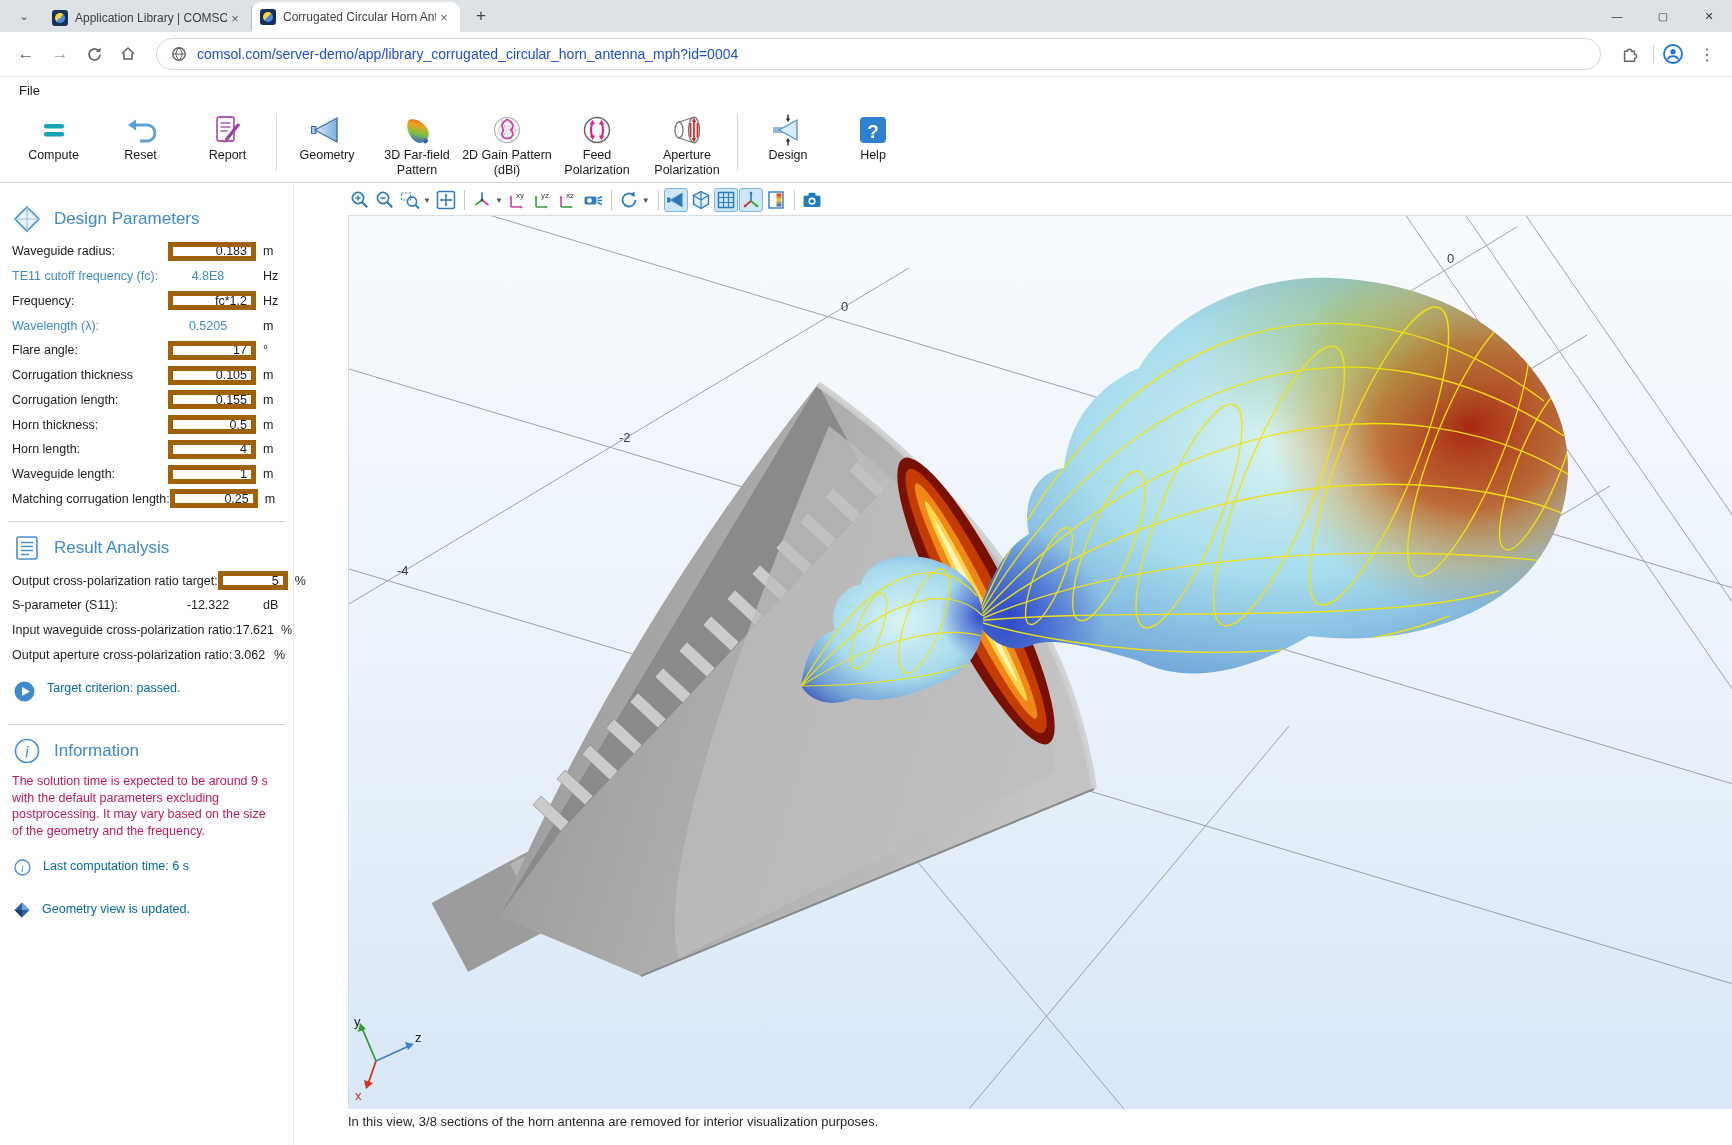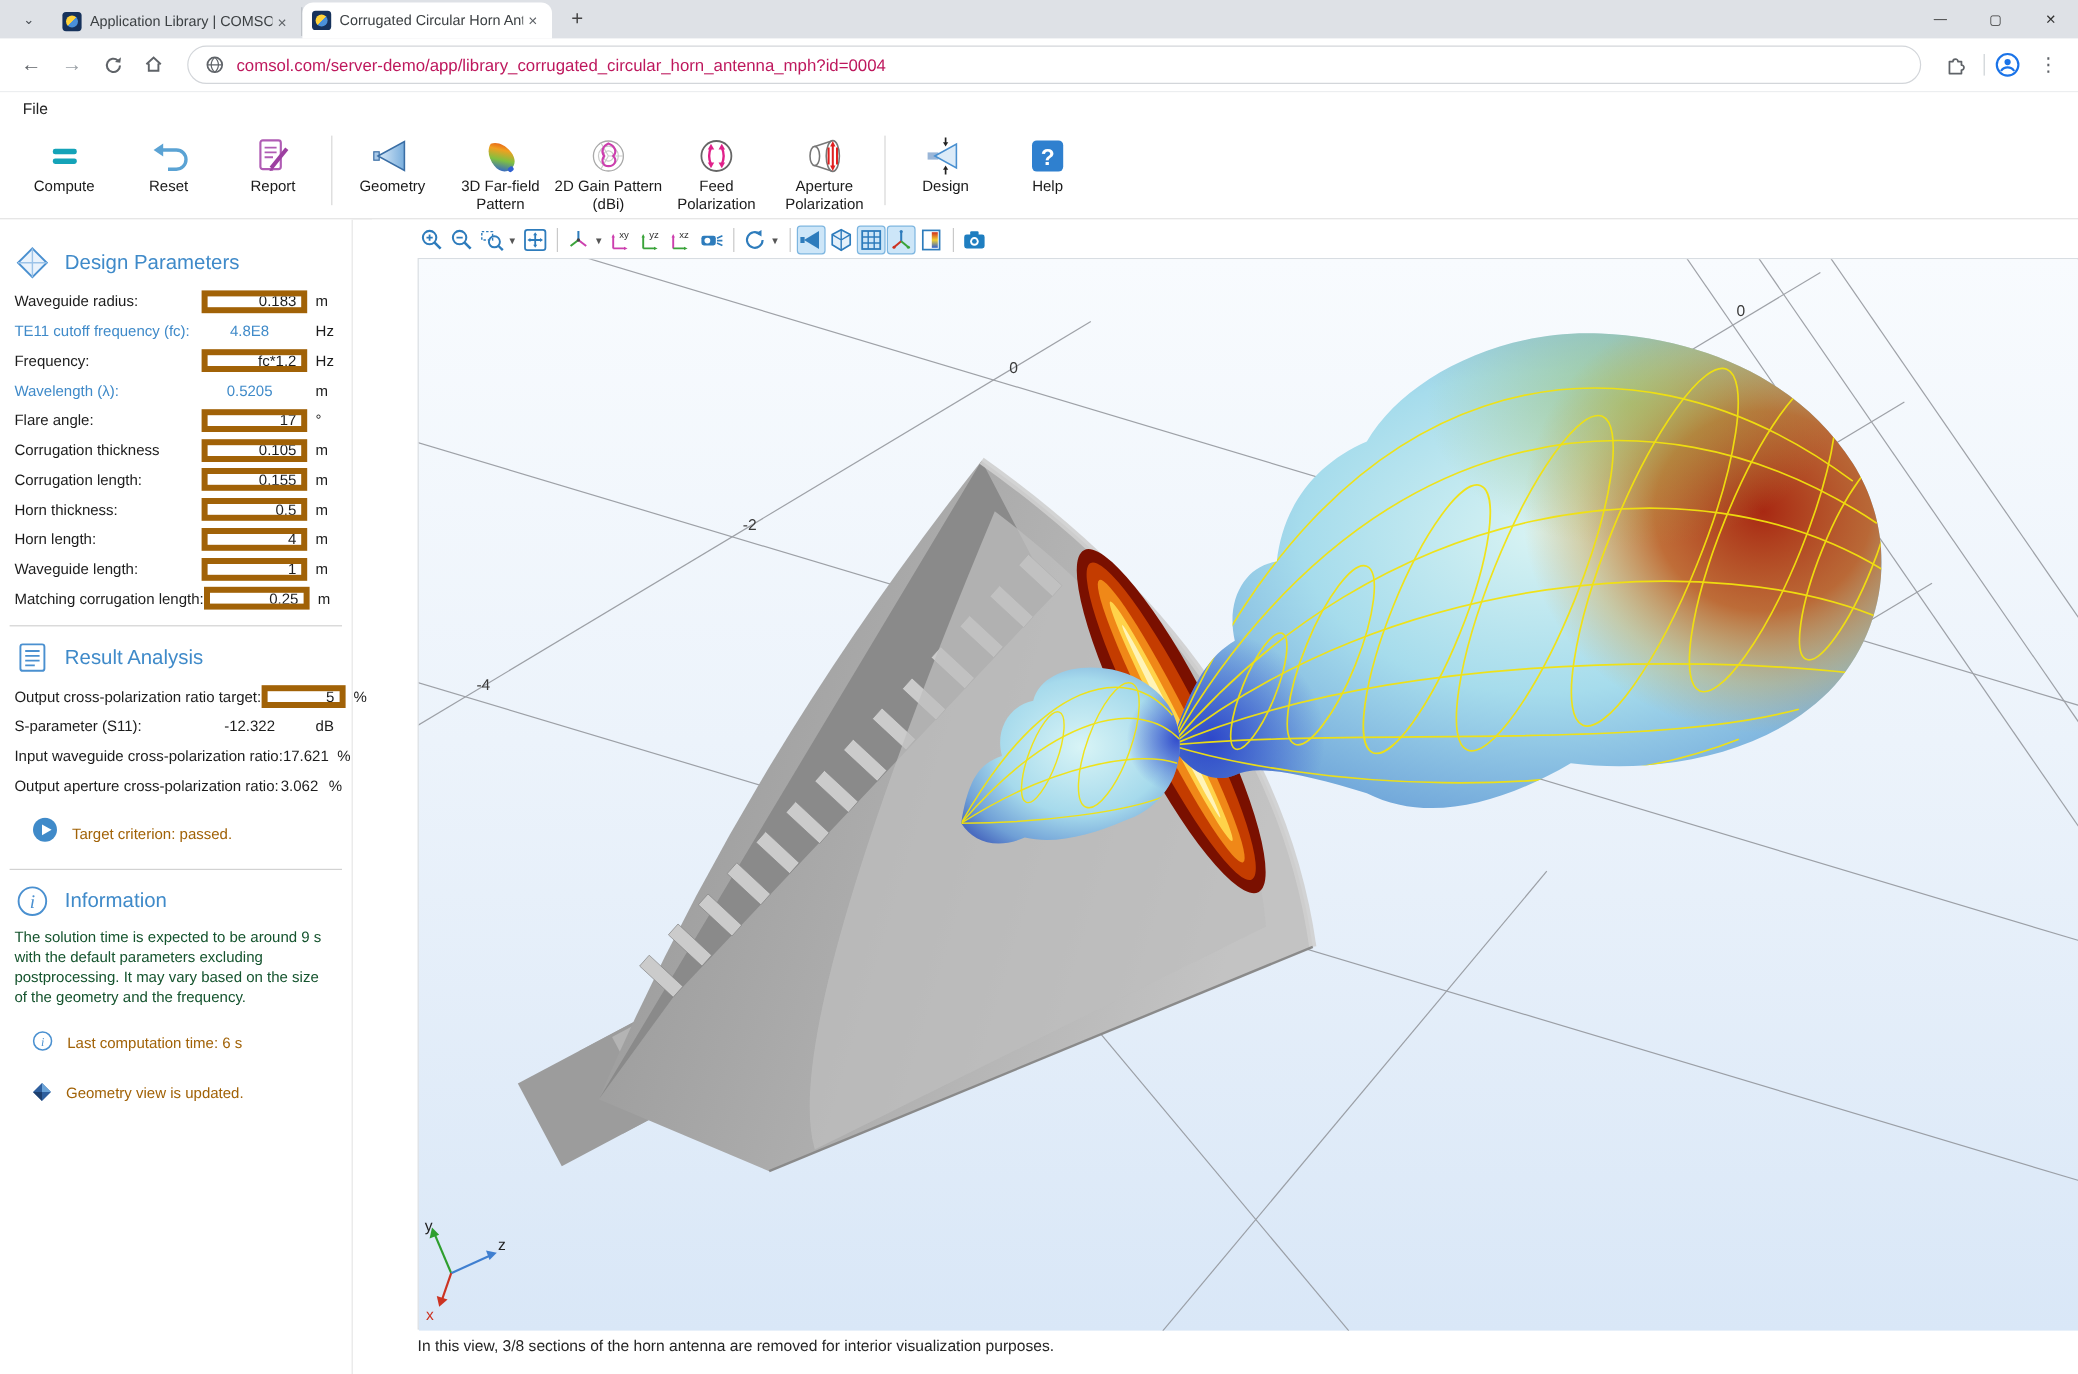--- a/index.html
+++ b/index.html
@@ -16,21 +16,21 @@
   .favicon { width:16px; height:16px; border-radius:3px; background:#16325c; position:relative; flex:none; }
   .favicon:after { content:""; position:absolute; left:3px; top:3px; width:10px; height:10px; border-radius:50%; background:linear-gradient(135deg,#ffd23a 0 50%,#4a90d9 50% 100%); }
   .newtab { width:26px; height:26px; margin:0 0 3px 8px; display:flex; align-items:center; justify-content:center; font-size:17px; color:#444; }
   .win-controls { position:absolute; right:0; top:0; height:32px; display:flex; }
   .win-btn { width:46px; height:32px; display:flex; align-items:center; justify-content:center; font-size:11px; color:#333; }
 
   .browser-toolbar { height:45px; background:#fff; display:flex; align-items:center; padding:0 10px; border-bottom:1px solid #e8eaed; }
   .nav-btn { width:32px; height:32px; display:flex; align-items:center; justify-content:center; font-size:17px; color:#5f6368; border-radius:50%; margin-right:2px; }
   .nav-btn.fwd { color:#9aa0a6; }
   .addressbar { flex:1; height:32px; border:1px solid #d3d6da; border-radius:16px; display:flex; align-items:center; padding:0 14px; margin:0 10px; }
-  .addressbar .url { font-size:14px; color:#be185d; margin-left:10px; }
+  .addressbar .url { font-size:14px; color:#1d4ed8; margin-left:10px; }
   .tool-ic { width:30px; height:30px; display:flex; align-items:center; justify-content:center; margin-left:4px; }
   .vsep-sm { width:1px; height:18px; background:#cdd1d5; margin-left:8px; }
 
   
   .menubar { height:26px; display:flex; align-items:center; padding-left:13px; font-size:13px; color:#222; background:#fff; }
   .menubar span { padding:2px 6px; }
   .ribbon { height:80px; background:#fff; border-bottom:1px solid #d6d6d6; display:flex; align-items:flex-start; padding:9px 0 0 10px; }
   .rbtn { width:87px; display:flex; flex-direction:column; align-items:center; font-size:12.5px; color:#1a1a1a; text-align:center; line-height:1.18; }
   .rbtn.w90 { width:90px; }
   .rbtn.w80 { width:80px; }
@@ -43,23 +43,23 @@
   .sidebar { position:absolute; left:0; top:0; width:294px; height:962px; border-right:1px solid #e6e6e6; padding-top:20px; background:#fff; }
   .sect-head { display:flex; align-items:center; padding-left:12px; height:32px; margin-bottom:4px; }
   .sect-head .st { color:#3f8ac9; font-size:17px; margin-left:12px; }
   .prow { display:flex; align-items:center; height:24.75px; padding:0 8px 0 12px; font-size:12.5px; color:#1c1c1c; }
   .prow .lbl { flex:1; white-space:nowrap; }
   .prow.ro .lbl, .prow.ro .val { color:#3f8ac9; }
   .prow input { width:88px; height:19px; border:5px solid #a16207; text-align:right; font-family:"Liberation Sans",sans-serif; font-size:12.5px; padding:0 4px; color:#1c1c1c; background:#fff; }
   .prow .val { width:96px; text-align:center; }
   .prow .unit { width:22px; margin-left:7px; color:#1c1c1c; }
   .divider { border-top:1px solid #d2d2d2; margin:10px 8px; }
-  .statusline { display:flex; align-items:flex-end; padding-left:27px; font-size:12.5px; color:#a16207; }
+  .statusline { display:flex; align-items:flex-start; padding-left:14px; font-size:12.5px; color:#0369a1; }
   .statusline .txt { margin-left:12px; }
-  .info-body { font-size:12.5px; color:#14532d; line-height:1.32; padding:2px 14px 0 12px; }
+  .info-body { font-size:12.5px; color:#be185d; line-height:1.32; padding:2px 14px 0 12px; }
 
   
   .gfx { position:absolute; left:310px; top:0; width:1422px; height:962px; background:#fff; }
   .gtoolbar { position:absolute; left:38px; top:3px; height:28px; display:flex; align-items:center; }
   .gbtn { width:24px; height:24px; display:flex; align-items:center; justify-content:flex-end; border:1px solid transparent; border-radius:3px; margin-right:1px; }
   .gbtn.active { background:#cde6f8; border-color:#7cb5e0; }
   .gcaret { font-size:8px; color:#555; margin:0 3px 0 0; }
   .gsep { width:1px; height:20px; background:#c9c9c9; margin:0 5px; }
   .canvas { position:absolute; left:38px; top:32px; width:1384px; height:893px; border:1px solid #d8dde2; }
   .caption { position:absolute; left:38px; top:931px; font-size:13px; color:#262626; }

